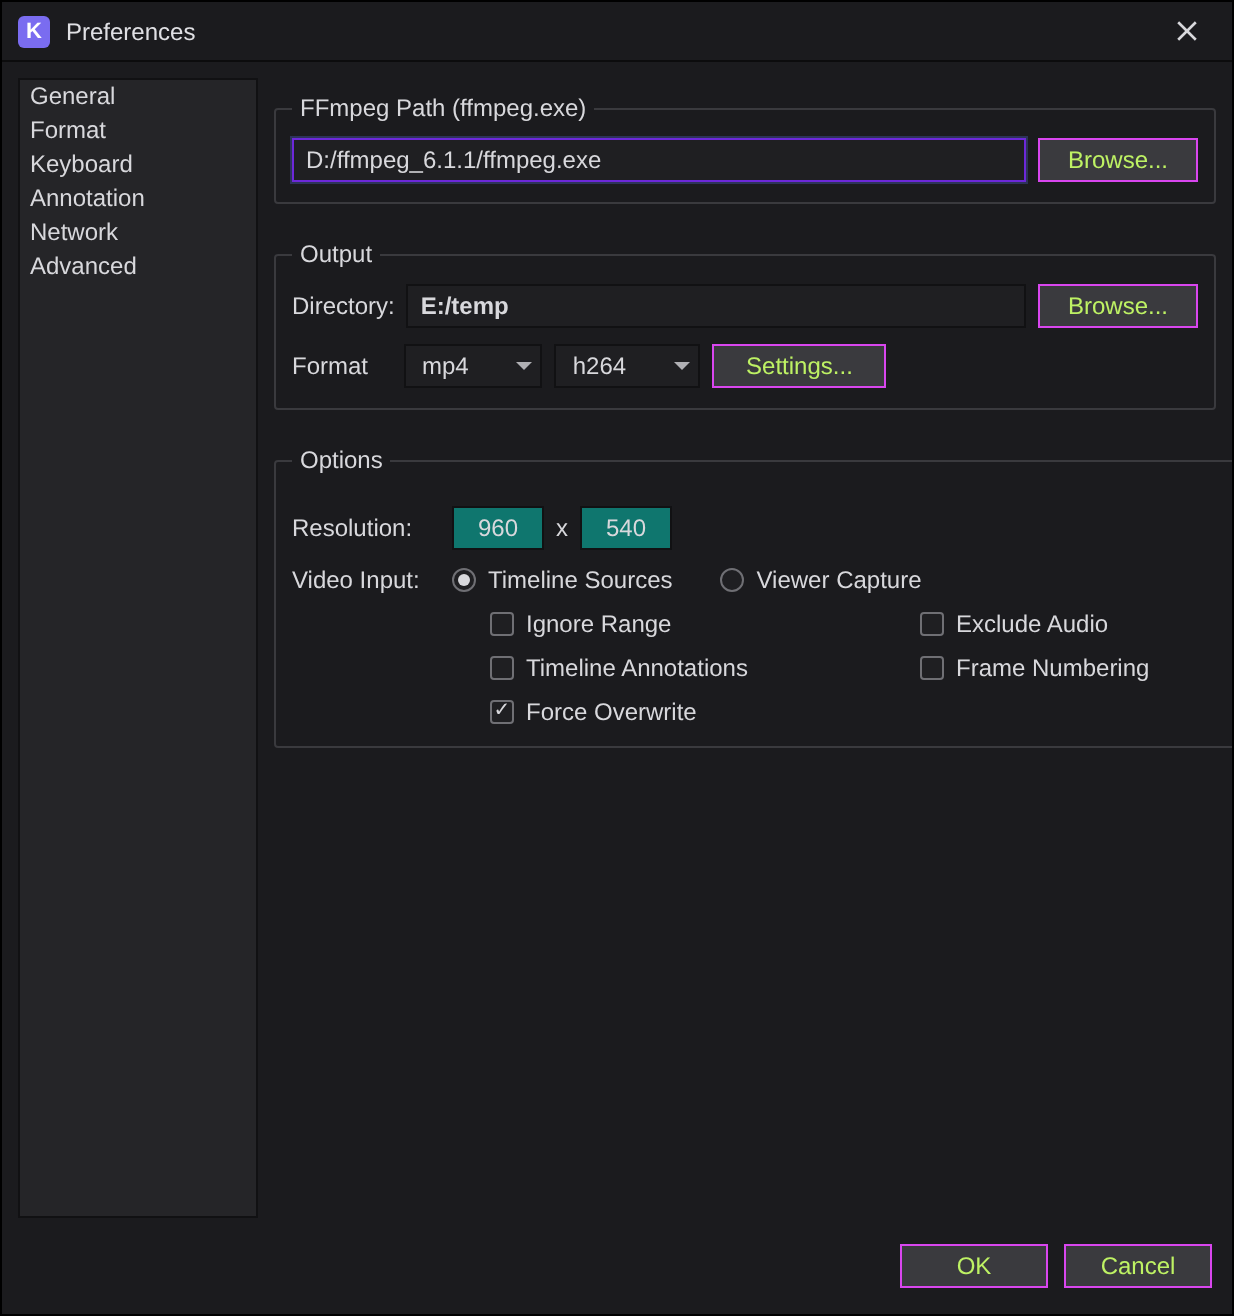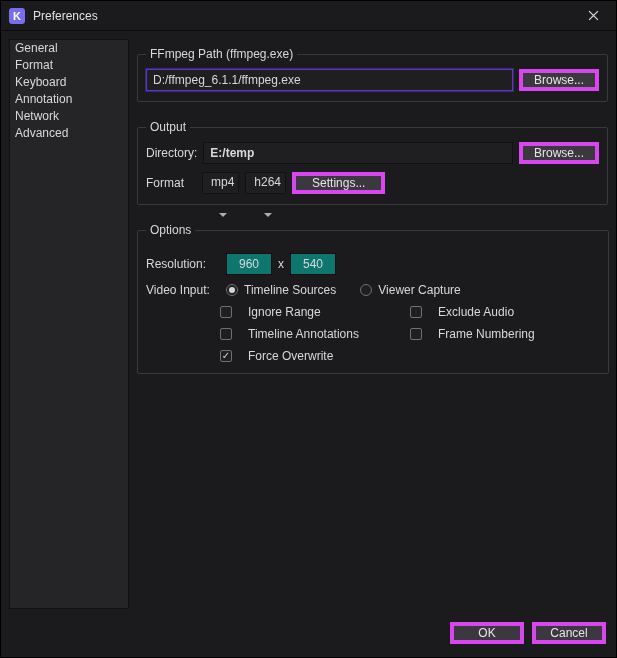--- a/index.html
+++ b/index.html
@@ -89,43 +89,42 @@
     padding: 3px 6px;
     height: 22px;
     outline: none;
   }
   input.text.focused {
     border: 1px solid #6d28d9;
     box-shadow: 0 0 0 1px rgba(91,110,230,.3);
   }
   .btn {
     background: #3a3a3e;
-    border: 4px solid #d946ef;
-    color: #e5e5e5;
+    border: 1px solid #d946ef;
+    color: #bef264;
     font-size: 12px;
     padding: 3px 16px;
     height: 22px;
     cursor: default;
     display: inline-flex;
     align-items: center;
     justify-content: center;
   }
   .btn.wide { width: 80px; }
   .combo {
     background: #1f1f22;
     border: 1px solid #111113;
     color: #d8d8dc;
     font-size: 12px;
     padding: 2px 4px 2px 8px;
     height: 22px;
     cursor: default;
     display: inline-flex;
     align-items: center;
     gap: 24px;
-    flex-direction: column;
   }
   .caret {
     width: 0; height: 0;
     border-left: 4px solid transparent;
     border-right: 4px solid transparent;
     border-top: 4px solid #b0b0b4;
   }
   .num {
     background: #0f766e;
     border: 1px solid #111113;
@@ -169,21 +168,21 @@
     height: 40px;
     display: flex;
     justify-content: flex-end;
     align-items: center;
     gap: 8px;
     padding: 0 10px 8px 10px;
   }
   .footer .btn { width: 74px; }
   .options-grid .row { margin-top: 8px; }
   .col1 { width: 74px; display:inline-block; }
-  .chk-col { display: flex; align-items: center; gap: 16px; width: 190px; }
+  .chk-col { display: flex; align-items: center; gap: 6px; width: 190px; margin-left: 25px; }
   .chk-row { display:flex; margin-top:8px; }
 </style>
 </head>
 <body>
 
 <div class="titlebar">
   <div class="logo">
       <span>K</span>
     </div>
   <div class="title">Preferences</div>

